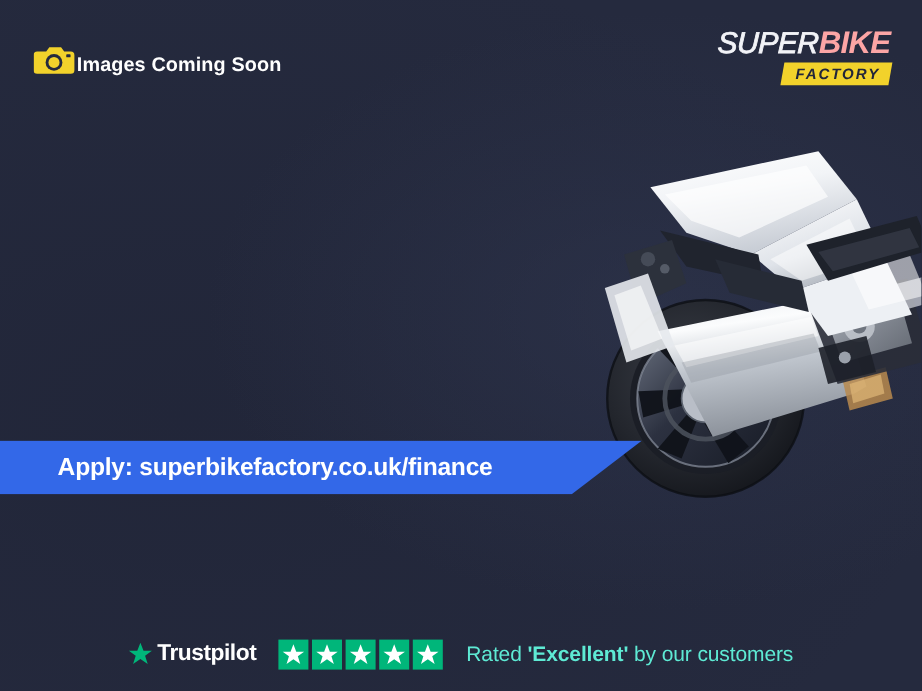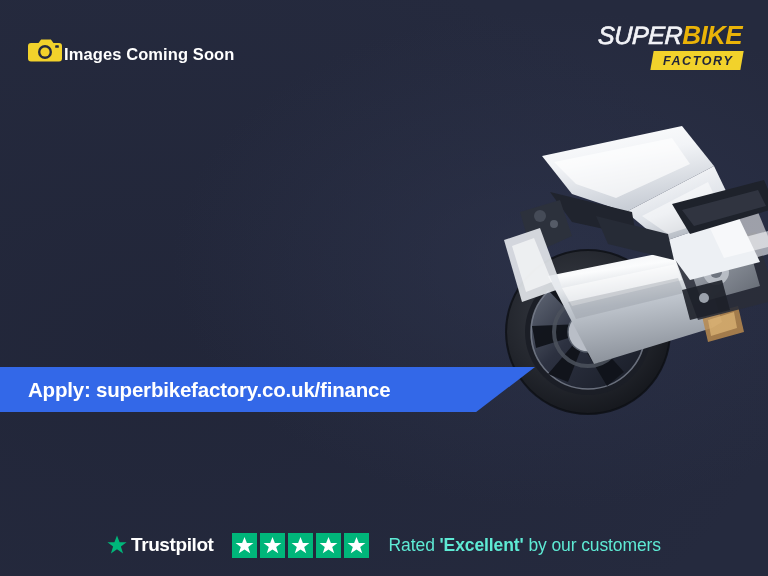--- a/index.html
+++ b/index.html
@@ -44,21 +44,21 @@
     display:flex; align-items:baseline; justify-content:flex-end;
     line-height:1;
   }
   .logo-super{
     font-size:25px; font-weight:400; font-style:italic; color:#F2F3F7;
     letter-spacing:-0.4px;
     -webkit-text-stroke:0.7px #F2F3F7;
     transform:skewX(-2deg);
   }
   .logo-bike{
-    font-size:26px; font-weight:bold; font-style:italic; color:#eab308;
+    font-size:26px; font-weight:bold; font-style:italic; color:#fca5a5;
     letter-spacing:-0.6px;
   }
   .logo-factory-wrap{
     display:flex; justify-content:flex-end; margin-top:3px;
   }
   .logo-factory{
     background:#F2D22B; color:#21253a;
     font-size:12.5px; font-weight:bold; font-style:italic;
     letter-spacing:1.6px;
     padding:2.5px 9px 2.5px 11px;
@@ -90,21 +90,21 @@
   
   .apply-banner{
     position:absolute; left:0; top:367px;
     width:535px; height:45px;
     background:#3368E8;
     clip-path:polygon(0 0, 100% 0, 89% 100%, 0 100%);
     display:flex; align-items:center;
   }
   .apply-text{
     color:#FFFFFF; font-size:20.5px; font-weight:bold;
-    letter-spacing:-0.2px; padding-left:28px; white-space:nowrap;
+    letter-spacing:-0.2px; padding-left:48px; white-space:nowrap;
   }
 
   
   .footer{
     position:absolute; left:0; bottom:0; width:768px; height:62px;
     display:flex; align-items:center; justify-content:center; gap:12px;
   }
   .tp-brand{ display:flex; align-items:center; gap:4px; }
   .tp-star-logo{ width:20px; height:20px; display:block; }
   .tp-word{

